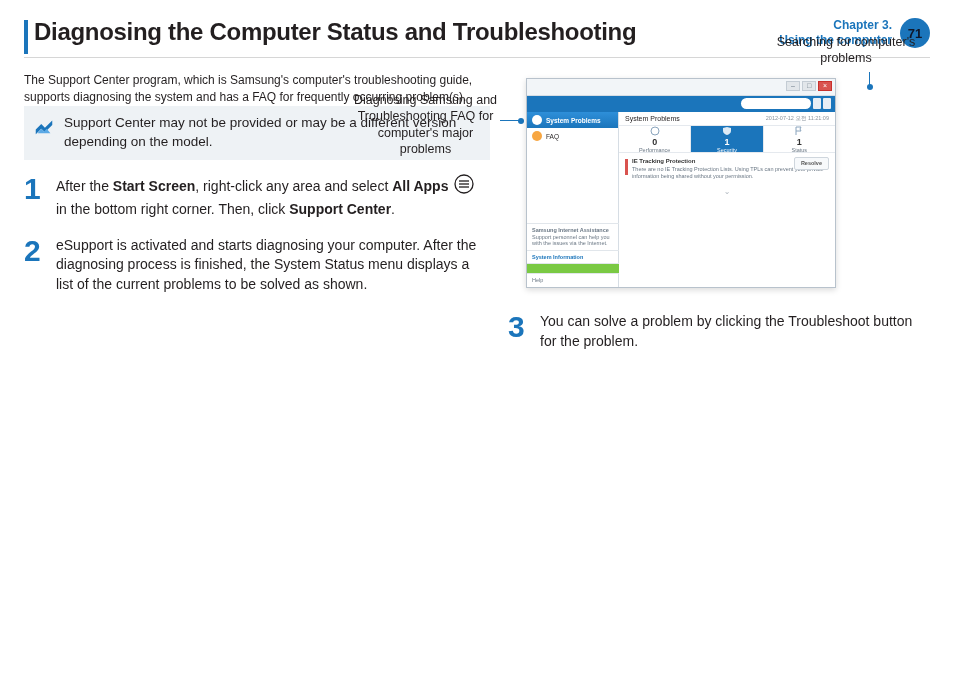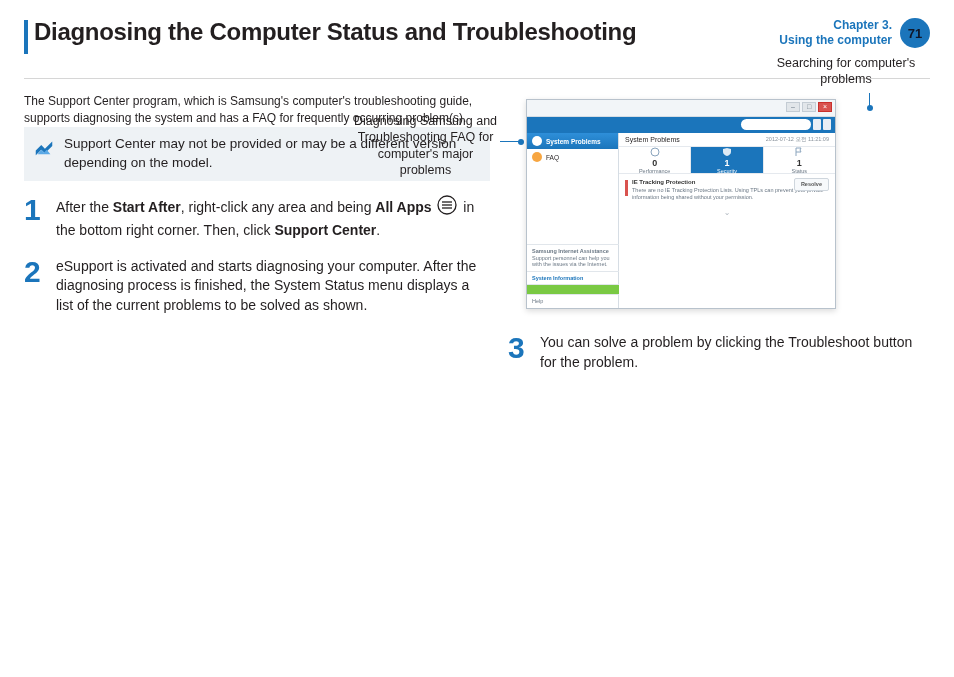--- a/index.html
+++ b/index.html
@@ -1,18 +1,18 @@
 <!DOCTYPE html>
 <html><head>
 <meta charset="utf-8">
 <style>
   *{box-sizing:border-box;margin:0;padding:0}
   body{font-family:"Segoe UI",Arial,sans-serif;background:#fff;width:954px;height:677px;position:relative;color:#231f20}
   .page{padding:18px 24px}
-  .hdr{display:flex;align-items:flex-start;justify-content:space-between;border-bottom:1px solid #d6d6d6;padding-bottom:24px;margin-bottom:14px}
+  .hdr{display:flex;align-items:flex-start;justify-content:space-between;border-bottom:1px solid #d6d6d6;padding-bottom:3px;margin-bottom:14px}
   .title-wrap{display:flex;align-items:flex-start;gap:6px}
   .title-bar{width:4px;height:34px;background:#1b75bb;margin-top:2px}
   .title{font-size:24px;font-weight:800;letter-spacing:-0.3px;color:#231f20}
   .chap{display:flex;align-items:flex-start;gap:8px}
   .chap-txt{text-align:right;color:#1b75bb;font-weight:700;font-size:12px;line-height:1.25}
   .pg-badge{width:30px;height:30px;border-radius:50%;background:#1b75bb;color:#0f172a;font-weight:700;font-size:13px;display:flex;align-items:center;justify-content:center}
   .cols{display:flex;gap:18px}
   .left{width:466px}
   .right{flex:1;position:relative}
   .intro{font-size:12px;line-height:1.42;}
@@ -93,21 +93,21 @@
         <svg width="22" height="22" viewBox="0 0 24 24">
             <path fill="#1b75bb" d="M3 17l6-6 4 4 8-8v5l-8 8-4-4-6 6z"></path>
             <path fill="#5aa9e6" d="M5 21h14l-4-5-3 3-3-3z"></path>
           </svg>
         <span>Support Center may not be provided or may be a different version depending on the model.</span>
       </div>
 
       <div class="step">
         <div class="num">1</div>
         <div class="body">
-          <span>After the </span><b>Start After</b><span>, right-click any area and being </span><b>All Apps</b>
+          <span>After the </span><b>Start Screen</b><span>, right-click any area and select </span><b>All Apps</b>
           <span class="icon-circ"><svg width="20" height="20" viewBox="0 0 20 20">
                 <circle cx="10" cy="10" r="9" fill="none" stroke="#231f20" stroke-width="1.3"></circle>
                 <line x1="5" y1="7" x2="15" y2="7" stroke="#231f20" stroke-width="1.3"></line>
                 <line x1="5" y1="10" x2="15" y2="10" stroke="#231f20" stroke-width="1.3"></line>
                 <line x1="5" y1="13" x2="15" y2="13" stroke="#231f20" stroke-width="1.3"></line>
               </svg></span>
           <span> in the bottom right corner. Then, click </span><b>Support Center</b><span>.</span>
         </div>
       </div>
 

